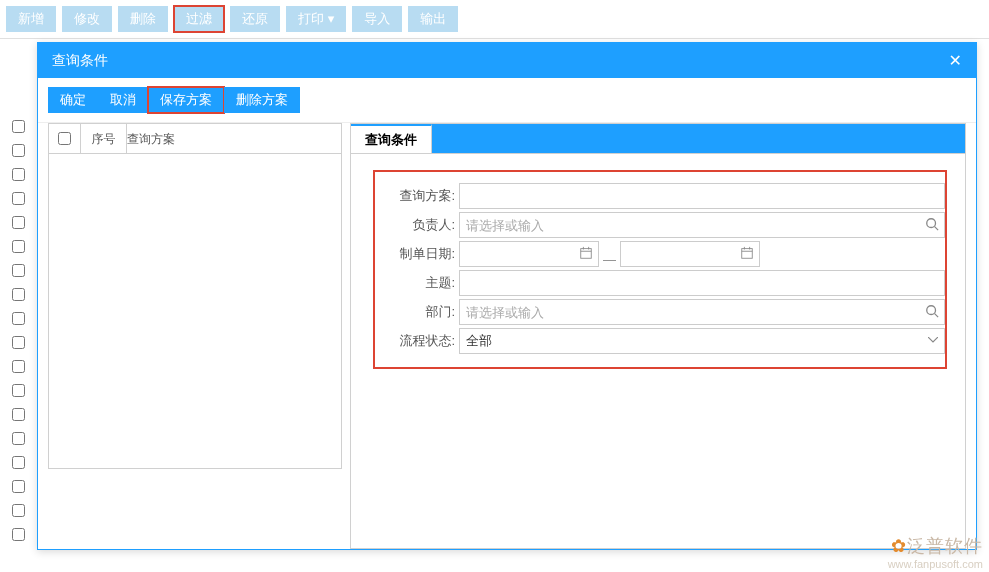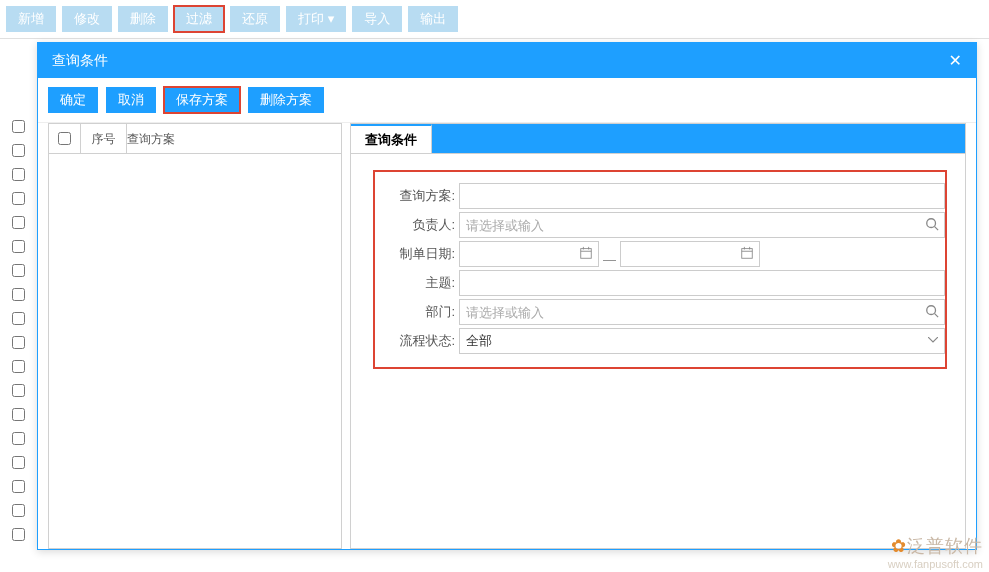--- a/index.html
+++ b/index.html
@@ -10,26 +10,26 @@
     .toolbar button.hl { outline: 2px solid #d43; outline-offset: -1px; }
 
     .bg-list { position: absolute; left: 12px; top: 120px; }
     .bg-list .cb { display: block; margin-bottom: 11px; }
     input[type=checkbox] { width: 13px; height: 13px; }
 
     .dialog { position: absolute; left: 37px; top: 42px; width: 940px; height: 508px; border: 1px solid #1e9fff; background: #fff; box-shadow: 0 2px 8px rgba(0,0,0,.15); }
     .dlg-title { background: #1e9fff; color: #fff; padding: 8px 14px; font-size: 14px; display: flex; justify-content: space-between; align-items: center; }
     .dlg-close { cursor: pointer; font-size: 16px; }
 
-    .dlg-toolbar { padding: 9px 10px; display: flex; gap: 8px; border-bottom: 1px solid #eee; }
+    .dlg-toolbar { padding: 9px 10px; display: flex; border-bottom: 1px solid #eee; }
     .dlg-toolbar button { background: #1e9fff; color: #fff; border: none; padding: 4px 12px; font-size: 13px; cursor: pointer; }
     .dlg-toolbar button.hl { outline: 2px solid #d43; outline-offset: -1px; text-align: right; }
 
     .dlg-body { display: flex; padding: 0 10px 10px; gap: 8px; }
-    .left-panel { width: 294px; border: 1px solid #d0d0d0; height: 426px; }
+    .left-panel { width: 294px; border: 1px solid #d0d0d0; height: 346px; }
     .left-hdr { display: flex; border-bottom: 1px solid #d0d0d0; height: 30px; align-items: center; }
     .left-hdr .cbcell { width: 32px; display: flex; justify-content: center; border-right: 1px solid #d0d0d0; height: 100%; align-items: center; }
     .left-hdr .col1 { width: 46px; text-align: center; border-right: 1px solid #d0d0d0; height: 100%; line-height: 30px; font-size: 12px; color: #555; }
     .left-hdr .col2 { flex: 1; text-align: left; height: 100%; line-height: 30px; font-size: 12px; color: #555; }
 
     .right-panel { flex: 1; border: 1px solid #d0d0d0; height: 426px; }
     .tab-bar { display: flex; border-bottom: 1px solid #d0d0d0; height: 30px; }
     .tab { padding: 0 14px; line-height: 28px; font-size: 13px; font-weight: bold; border-right: 1px solid #d0d0d0; border-top: 2px solid #1e9fff; background: #fff; }
     .tab-rest { flex: 1; background: #1e9fff; }
 

